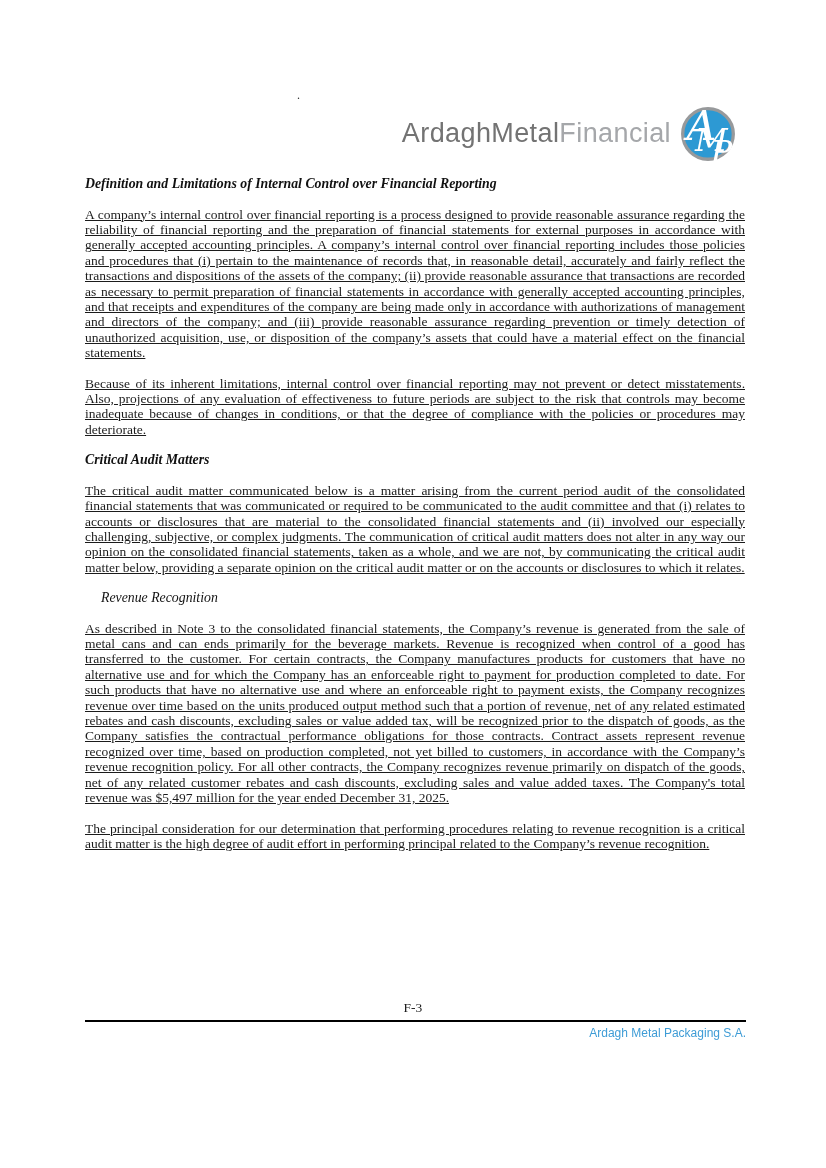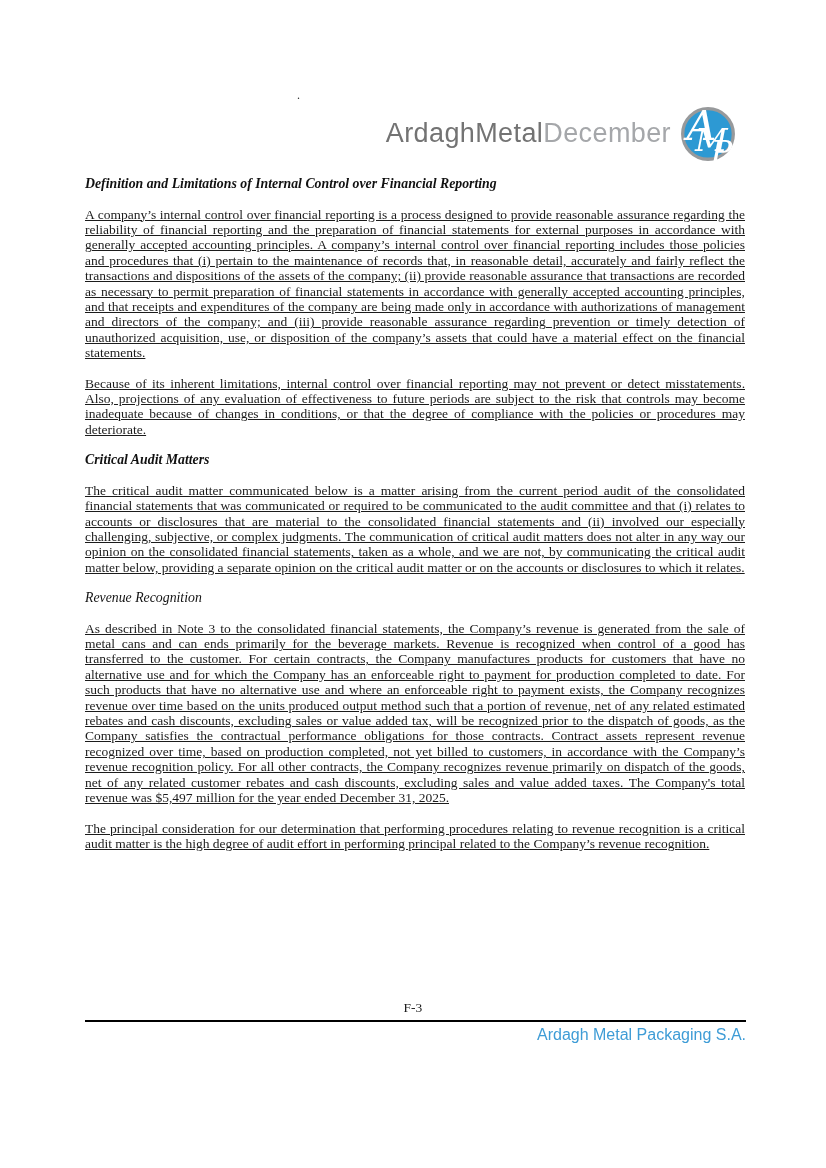--- a/index.html
+++ b/index.html
@@ -61,21 +61,21 @@
     font-style: italic;
     margin: 15px 0;
     color: #111111;
   }
   .content h1 { margin-top: 0; }
   .content h3 {
     font-size: 13.8px;
     line-height: 15.5px;
     font-weight: normal;
     font-style: italic;
-    margin: 15px 0;
+    margin: 15px 16px;
     color: #111111;
   }
   .content p {
     font-size: 13.5px;
     line-height: 15.4px;
     text-align: justify;
     margin: 15px 0;
     color: #1b1b1b;
     text-decoration: underline;
   }
@@ -87,21 +87,21 @@
     top: 1020px;
   }
   .footer-rule {
     border: none;
     border-top: 2px solid #000000;
     height: 0;
   }
   .footer-company {
     text-align: right;
     font-family: "Liberation Sans", sans-serif;
-    font-size: 16px;
+    font-size: 12px;
     color: #3E9CD6;
     margin-top: 4px;
   }
   .page-number {
     position: absolute;
     top: 1000px;
     left: 0;
     width: 100%;
     text-align: center;
     font-size: 13.5px;
@@ -110,21 +110,21 @@
 </style>
 </head>
 <body>
 
 <div class="page">
 
   <span class="stray-dot">.</span>
 
   <div class="logo">
     <div class="logo-text">
-      <span class="logo-blue">ArdaghMetal</span><span class="logo-gray">December</span>
+      <span class="logo-blue">ArdaghMetal</span><span class="logo-gray">Financial</span>
     </div>
     <svg class="logo-badge" viewBox="0 0 64 74" xmlns="http://www.w3.org/2000/svg">
       <circle cx="32" cy="38" r="27" fill="#2D99D3" stroke="#97999B" stroke-width="3.5"></circle>
       <text x="9" y="44" font-size="44" font-style="italic" font-family="DejaVu Serif, serif" fill="#ffffff">A</text>
       <text x="18" y="56" font-size="34" font-style="italic" font-family="DejaVu Serif, serif" fill="#ffffff">M</text>
       <text x="35" y="69" font-size="34" font-style="italic" font-family="DejaVu Serif, serif" fill="#ffffff">P</text>
     </svg>
   </div>
 
   <main class="content">

